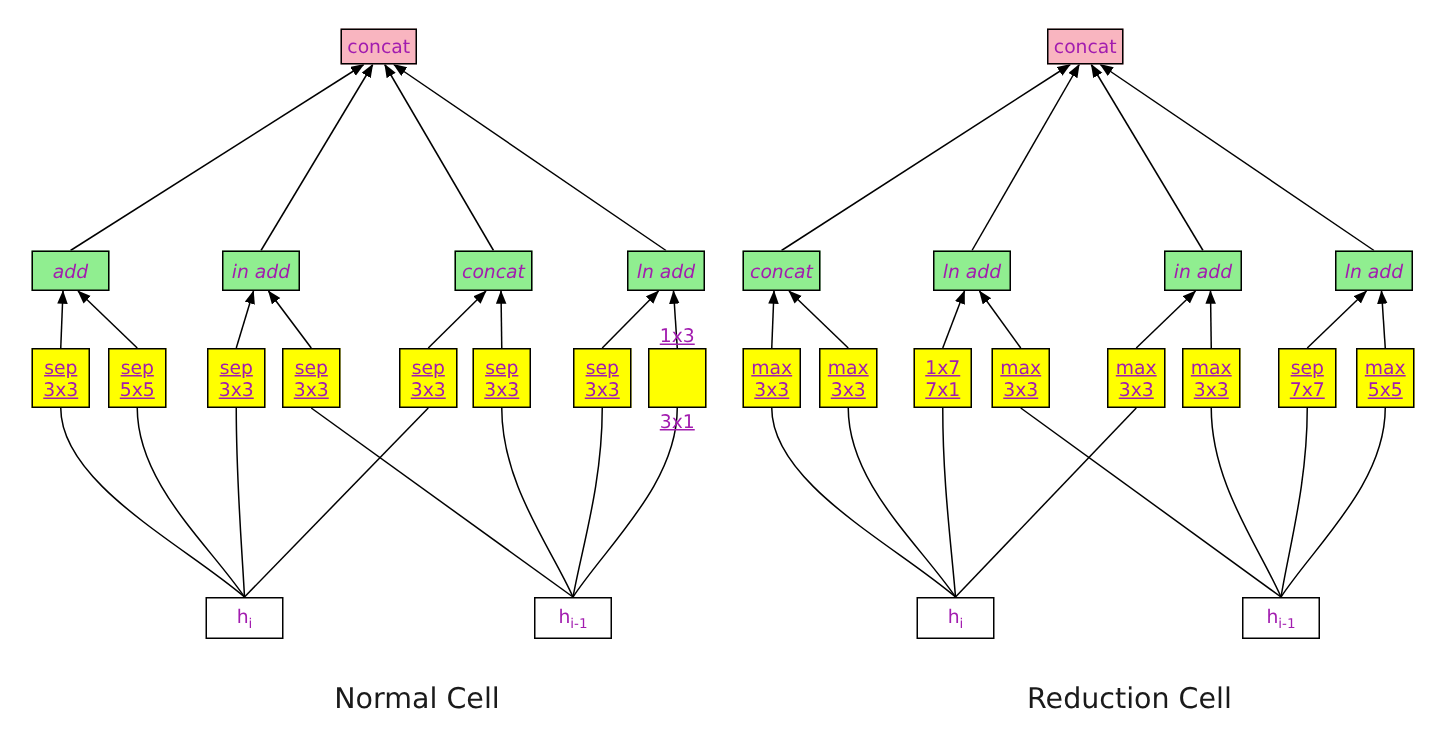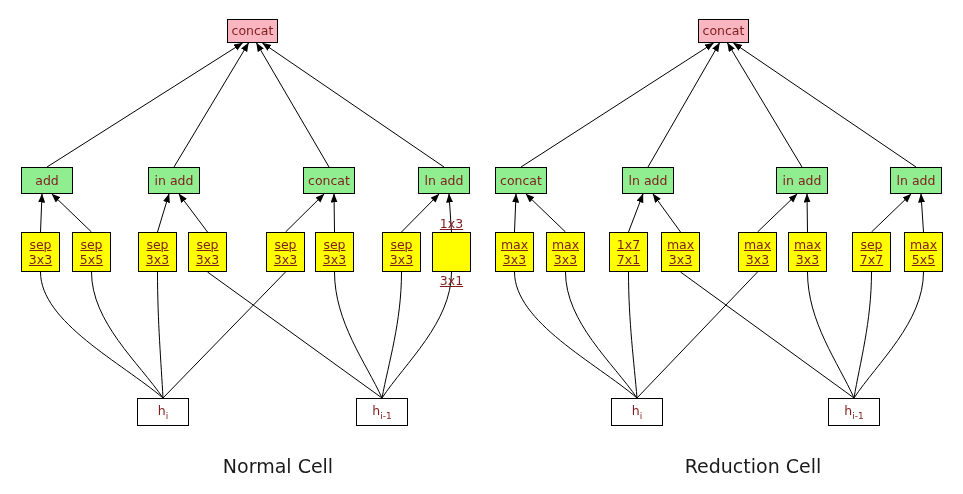--- a/index.html
+++ b/index.html
@@ -15,25 +15,25 @@
   .node {
     position: absolute;
     box-sizing: border-box;
     border: 1px solid #000000;
     display: flex;
     flex-direction: column;
     align-items: center;
     justify-content: center;
     font-size: 12.5px;
     line-height: 1.22;
-    color: #7f1d1d;
+    color: #a21caf;
     white-space: nowrap;
   }
   .output  { background: var(--output-fill,  #f9b5c0); }
-  .combine { background: var(--combine-fill, #90ee90); }
+  .combine { background: var(--combine-fill, #90ee90); font-style: italic; }
   .op      { background: var(--op-fill,      #ffff00); text-decoration: underline; }
   .input   { background: var(--input-fill,   #ffffff); }
   .node sub { font-size: 9px; line-height: 1; }
   .caption {
     position: absolute;
     transform: translateX(-50%);
     font-size: 19px;
     color: #1a1a1a;
     white-space: nowrap;
   }

